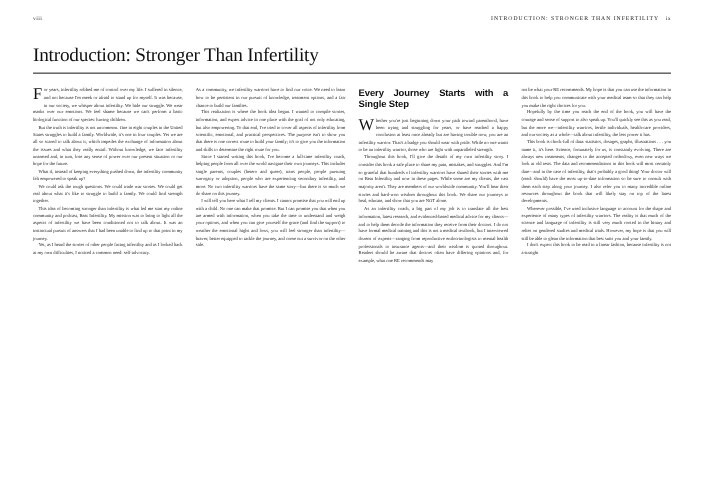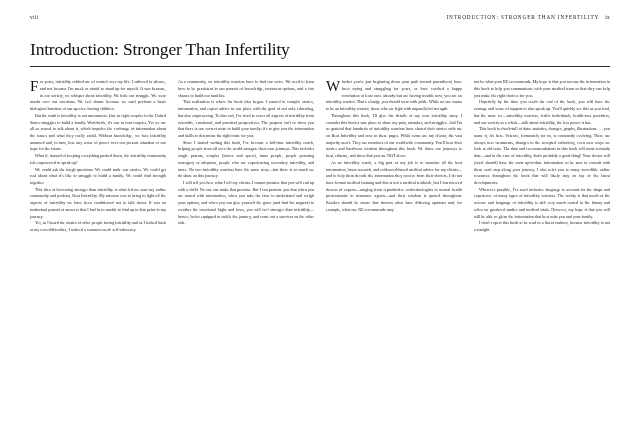--- a/index.html
+++ b/index.html
@@ -139,20 +139,21 @@
     </div>
 
     <div class="col">
       <p class="first">As a community, we infertility warriors have to find our voice. We need to learn how to be persistent in our pursuit of knowledge, treatment options, and a fair chance to build our families.</p>
       <p>This realization is where the book idea began. I wanted to compile stories, information, and expert advice in one place with the goal of not only educating, but also empowering. To that end, I've tried to cover all aspects of infertility from scientific, emotional, and practical perspectives. The purpose isn't to show you that there is one correct route to build your family; it's to give you the information and skills to determine the right route for you.</p>
       <p>Since I started writing this book, I've become a full-time infertility coach, helping people from all over the world navigate their own journeys. This includes single parents, couples (hetero and queer), trans people, people pursuing surrogacy or adoption, people who are experiencing secondary infertility, and more. No two infertility warriors have the same story—but there is so much we do share on this journey.</p>
       <p>I will tell you here what I tell my clients. I cannot promise that you will end up with a child. No one can make that promise. But I can promise you that when you are armed with information, when you take the time to understand and weigh your options, and when you can give yourself the grace (and find the support) to weather the emotional highs and lows, you will feel stronger than infertility—braver, better equipped to tackle the journey, and come out a survivor on the other side.</p>
     </div>
 
     <div class="col">
+      <h2 class="sec-head">Every Journey Starts with a Single Step</h2>
       <p class="first dropcap-para"><span class="dropcap">W</span><span>hether you're just beginning down your path toward parenthood, have been trying and struggling for years, or have reached a happy conclusion at least once already but are having trouble now, you are an infertility warrior. That's a badge you should wear with pride. While no one wants to be an infertility warrior, those who are fight with unparalleled strength.</span></p>
       <p>Throughout this book, I'll give the details of my own infertility story. I consider this book a safe place to share my pain, mistakes, and struggles. And I'm so grateful that hundreds of infertility warriors have shared their stories with me on Beat Infertility and now in these pages. While some are my clients, the vast majority aren't. They are members of our worldwide community. You'll hear their stories and hard-won wisdom throughout this book. We share our journeys to heal, educate, and show that you are NOT alone.</p>
       <p>As an infertility coach, a big part of my job is to translate all the best information, latest research, and evidenced-based medical advice for my clients—and to help them decode the information they receive from their doctors. I do not have formal medical training and this is not a medical textbook, but I interviewed dozens of experts—ranging from reproductive endocrinologists to mental health professionals to insurance agents—and their wisdom is quoted throughout. Readers should be aware that doctors often have differing opinions and, for example, what one RE recommends may</p>
     </div>
 
     <div class="col">
       <p class="first">not be what your RE recommends. My hope is that you can use the information in this book to help you communicate with your medical team so that they can help you make the right choices for you.</p>
       <p>Hopefully by the time you reach the end of the book, you will have the courage and sense of support to also speak up. You'll quickly see this as you read, but the more we—infertility warriors, fertile individuals, health-care providers, and our society as a whole—talk about infertility, the less power it has.</p>
       <p>This book is chock-full of data: statistics, dosages, graphs, illustrations . . . you name it, it's here. Science, fortunately for us, is constantly evolving. There are always new treatments, changes to the accepted orthodoxy, even new ways we look at old tests. The data and recommendations in this book will most certainly date—and in the case of infertility, that's probably a good thing! Your doctor will (read: should) have the most up-to-date information so be sure to consult with them each step along your journey. I also refer you to many incredible online resources throughout the book that will likely stay on top of the latest developments.</p>
       <p>Wherever possible, I've used inclusive language to account for the shape and experience of many types of infertility warriors. The reality is that much of the science and language of infertility is still very much rooted in the binary and relies on gendered studies and medical trials. However, my hope is that you will still be able to glean the information that best suits you and your family.</p>

